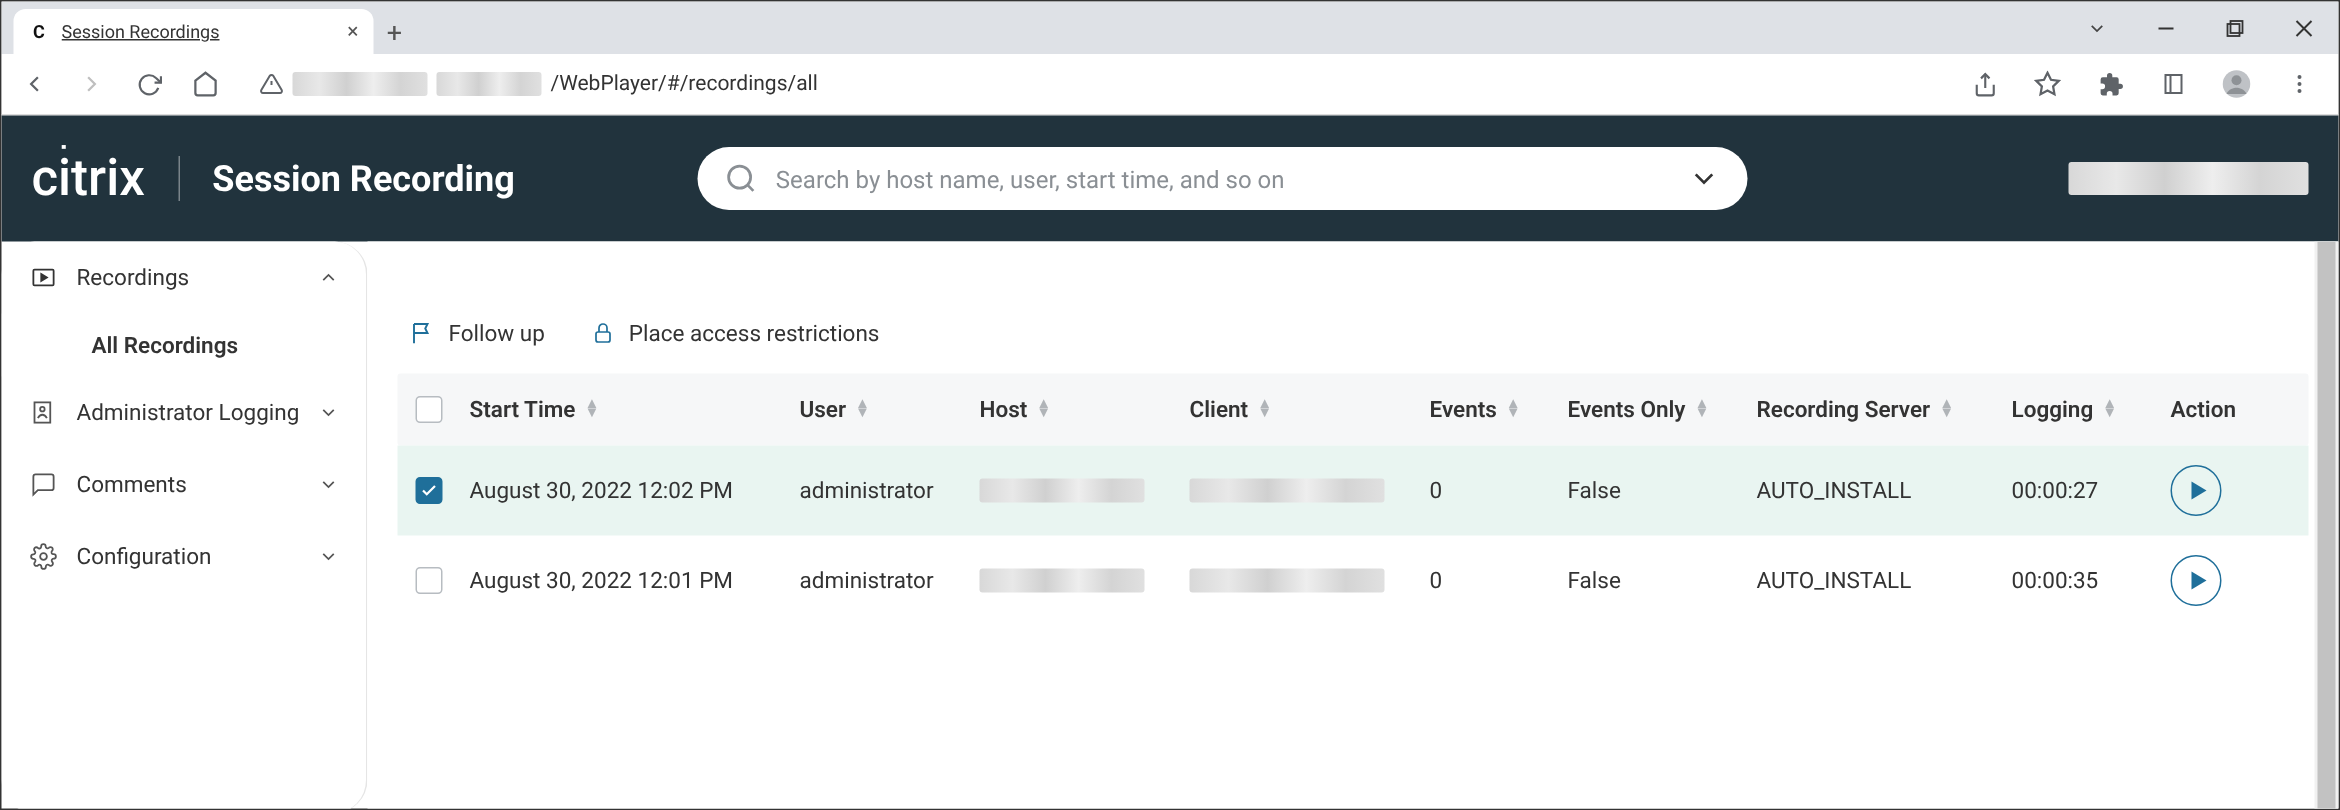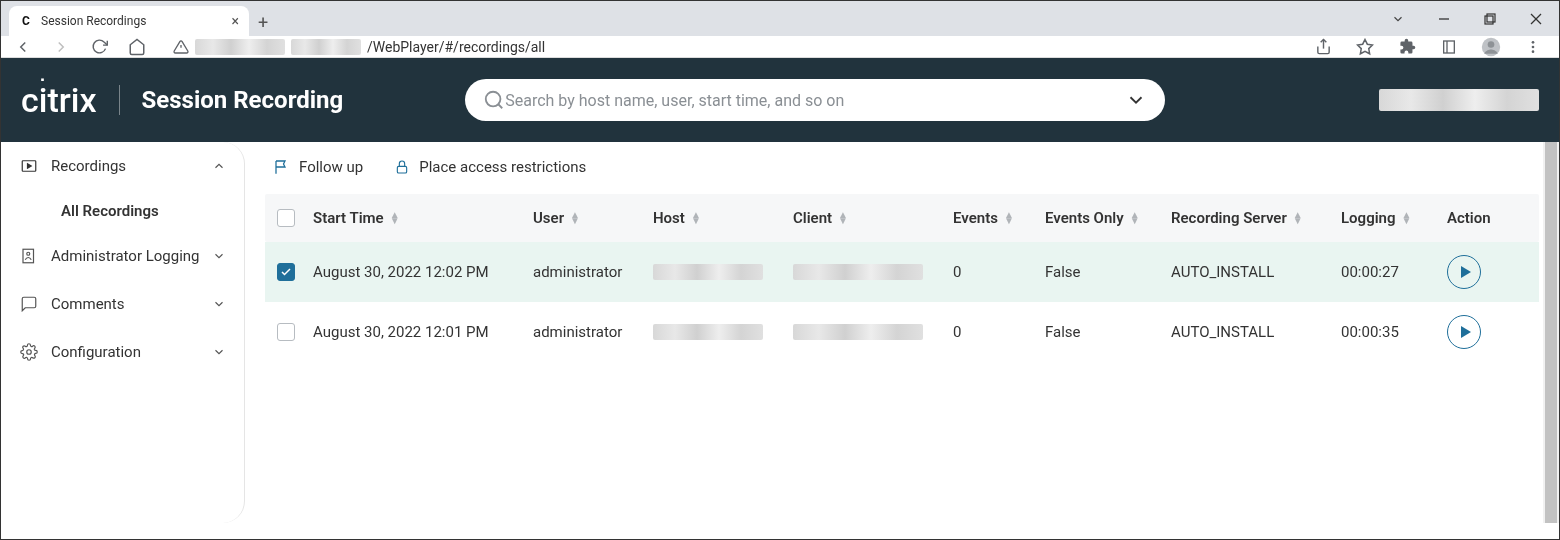--- a/index.html
+++ b/index.html
@@ -38,21 +38,21 @@
     .tab .fav {
       width: 14px;
       height: 14px;
       display:flex;
       align-items:center;
       justify-content:center;
       font-weight:bold;
       font-size:12px;
       color:#111;
     }
-    .tab .title { flex:1; overflow:hidden; white-space:nowrap; text-overflow:ellipsis; }
+    .tab .title { flex:1; overflow:hidden; white-space:nowrap; text-overflow:ellipsis;text-decoration:underline; }
     .tab .close { font-size: 14px; color:#555; cursor:pointer; }
     .newtab {
       width: 28px;
       height: 28px;
       display:flex;
       align-items:center;
       justify-content:center;
       font-size: 18px;
       color:#555;
       cursor:pointer;
@@ -68,21 +68,21 @@
       width: 46px;
       height: 32px;
       display:flex;
       align-items:center;
       justify-content:center;
       color:#333;
       cursor:pointer;
     }
     
     .toolbar {
-      height: 22px;
+      height: 41px;
       background: #fff;
       border-bottom: 1px solid #dcdcdc;
       display:flex;
       align-items:center;
       padding: 0 8px;
       gap: 10px;
       color:#5f6368;
     }
     .tb-icon {
       width: 28px;
@@ -142,20 +142,21 @@
     }
     .searchbar {
       margin-left: 100px;
       height: 42px;
       width: 700px;
       background:#fff;
       border-radius: 21px;
       display:flex;
       align-items:center;
       padding: 0 18px;
+      gap: 12px;
     }
     .searchbar input {
       flex:1;
       border:none;
       outline:none;
       font-size:16px;
       color:#333;
     }
     .searchbar input::placeholder { color:#8a8f94; }
     .user-blur {
@@ -220,20 +221,21 @@
       padding: 12px 26px 14px;
       font-size: 15px;
       color:#333;
     }
     .action-btn {
       display:flex;
       align-items:center;
       gap:8px;
       cursor:pointer;
       padding: 4px 2px;
+      margin-top: 36px;
     }
     .action-icon { color:#1f6f9a; width:18px; height:18px; display:flex; align-items:center; justify-content:center;}
     
     .table {
       width: calc(100% - 40px);
       margin: 0 20px;
     }
     .thead, .trow {
       display:grid;
       grid-template-columns: 44px 220px 120px 140px 160px 92px 126px 170px 106px 60px;

